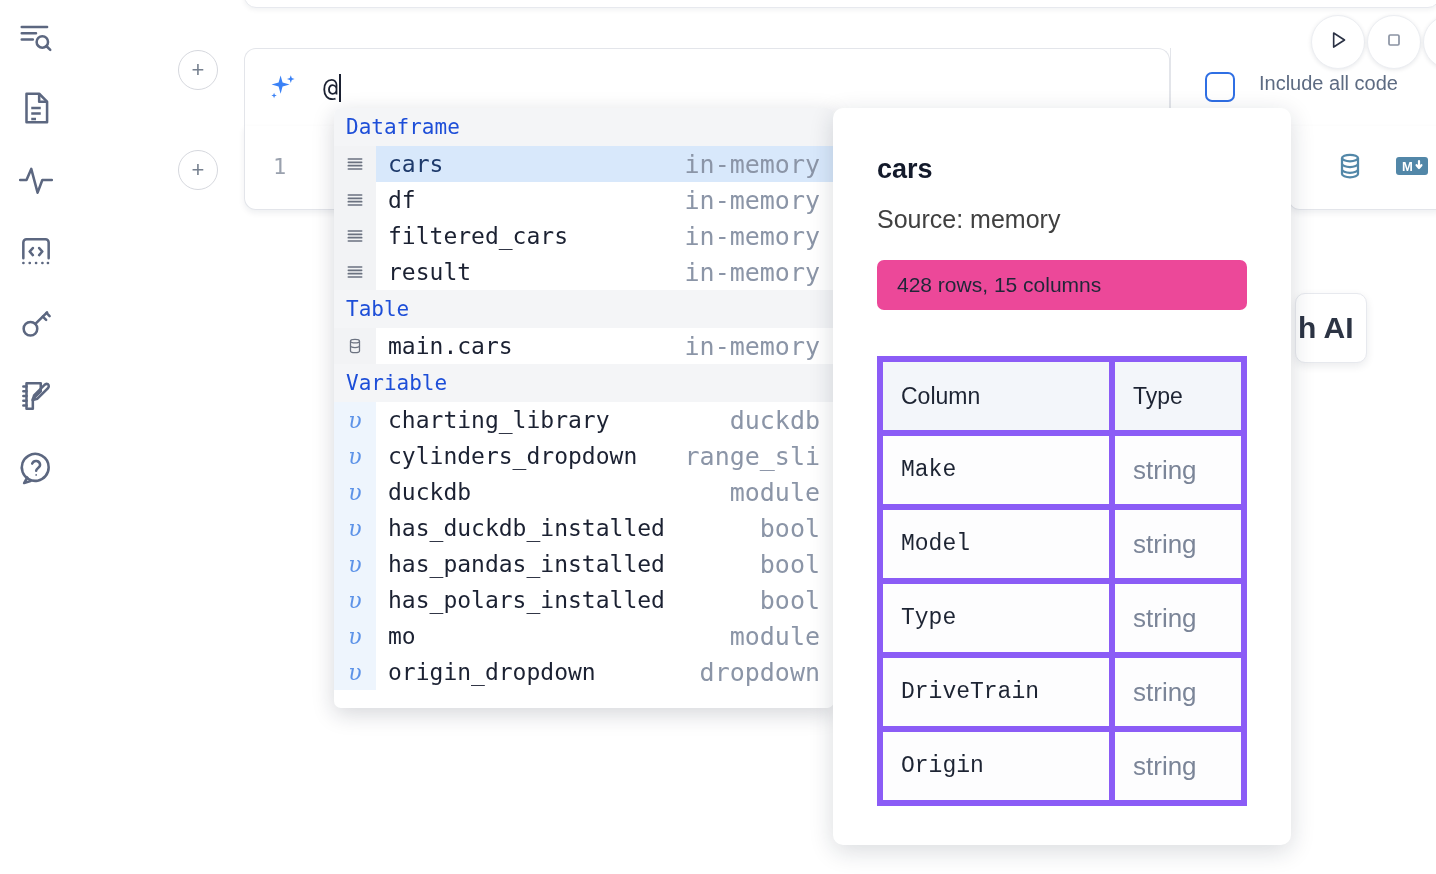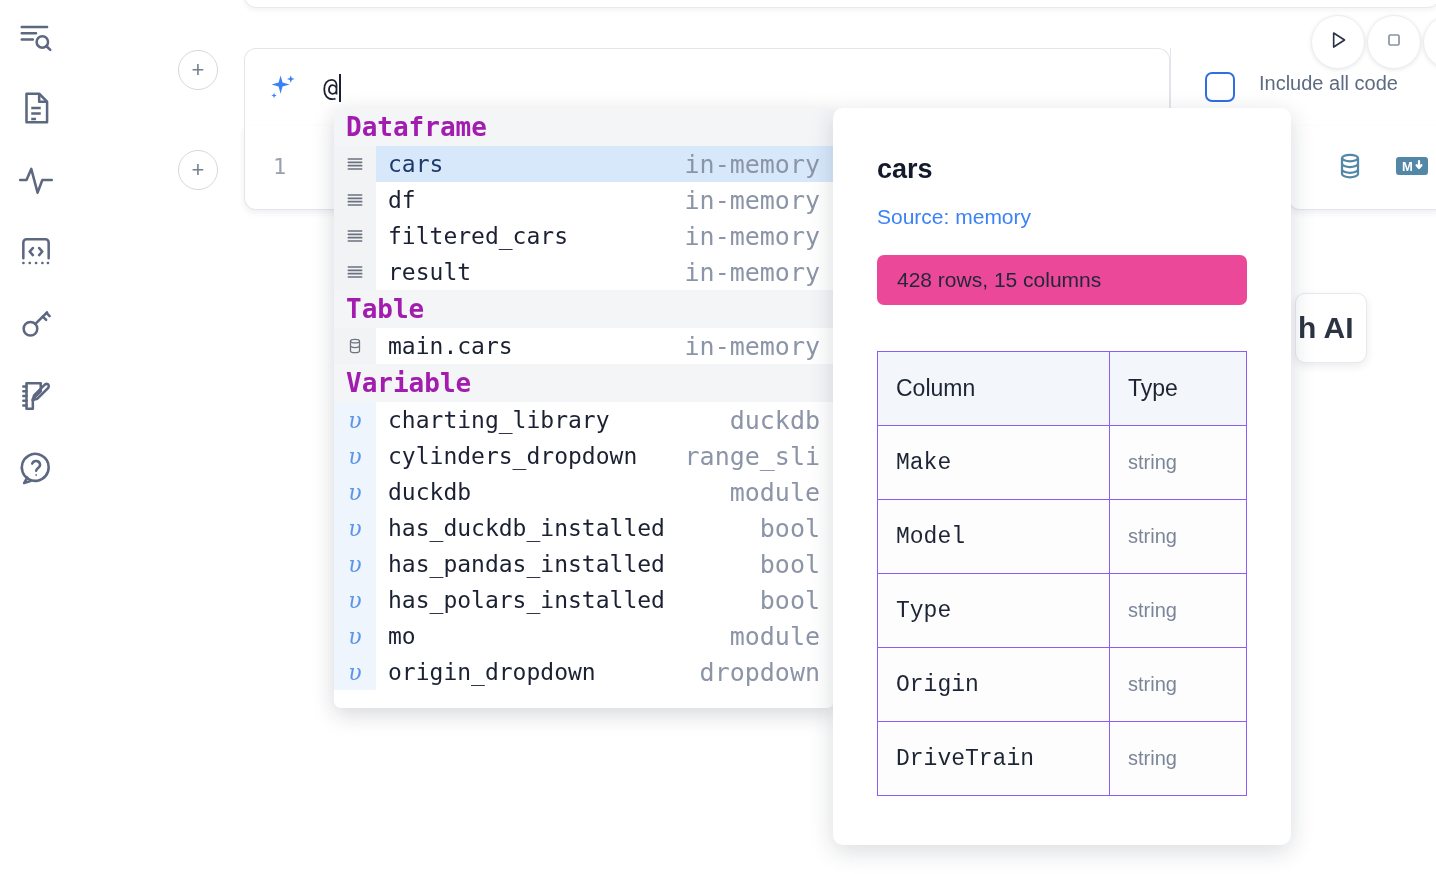--- a/index.html
+++ b/index.html
@@ -114,21 +114,21 @@
   
   .ac {
     position: absolute; left: 334px; top: 108px; width: 500px; height: 600px;
     background: #fff; border-radius: 7px;
     box-shadow: 0 6px 22px rgba(20,28,50,0.18);
     overflow: hidden; z-index: 20;
   }
   .ac-group {
     height: 38px; background: #f4f5f7; display: flex; align-items: center;
     padding-left: 12px;
-    font-family: "DejaVu Sans Mono", monospace; font-size: 26px; color: #a21caf; font-weight: bold;
+    font-family: "DejaVu Sans Mono", monospace; font-size: 21px; color: #1d4ed8;
   }
   .ac-row {
     height: 36px; display: flex; align-items: center; cursor: pointer;
     background: #fff;
   }
   .ac-row.sel .ac-body { background: #d8e8fb; }
   .ac-ico {
     width: 42px; min-width: 42px; height: 36px;
     display: flex; align-items: center; justify-content: center;
     background: #f2f3f5; color: #6b7280; flex: none;
@@ -150,36 +150,36 @@
   .v-glyph { font-family: "DejaVu Serif", serif; font-style: italic; font-size: 22px; }
 
   
   .detail {
     position: absolute; left: 833px; top: 108px; width: 458px; height: 737px;
     background: #fff; border-radius: 10px;
     box-shadow: 0 6px 24px rgba(20,28,50,0.16);
     padding: 46px 44px 0 44px; overflow: hidden; z-index: 25;
   }
   .d-title { font-size: 27px; font-weight: 700; color: #131a2b; }
-  .d-source { margin-top: 20px; font-size: 21px; color: #3b82f6; }
+  .d-source { margin-top: 20px; font-size: 25px; color: #404040; }
   .d-badge {
     margin-top: 26px; height: 50px; background: #ec4899; border-radius: 7px;
     display: flex; align-items: center; padding-left: 20px;
     font-size: 21px; color: #1f2738;
   }
   .d-table { margin-top: 46px; width: 100%; border-collapse: collapse; }
   .d-table th, .d-table td {
-    border: 1px solid #8b5cf6; text-align: left; padding: 0 0 0 18px; height: 74px;
+    border: 6px solid #8b5cf6; text-align: left; padding: 0 0 0 18px; height: 74px;
   }
   .d-table th { background: #f3f6fa; font-weight: 400; font-size: 23px; color: #1d2433; }
   .d-table td.col {
     font-family: Liberation Mono, monospace; font-size: 23px; color: #1d2433;
     background: #fdfdfe;
   }
-  .d-table td.typ { font-size: 20px; color: #7b8598; background: #fdfdfe; }
+  .d-table td.typ { font-size: 26px; color: #7b8598; background: #fdfdfe; }
   .d-table th:first-child, .d-table td:first-child { width: 232px; }
 </style>
 </head>
 <body>
 
 <div class="root">
 
   <div class="cell-above"></div>
 
   <div class="rail">
@@ -456,24 +456,24 @@
           </tr>
           <tr>
             <td class="col">Model</td>
             <td class="typ">string</td>
           </tr>
           <tr>
             <td class="col">Type</td>
             <td class="typ">string</td>
           </tr>
           <tr>
-            <td class="col">Origin</td>
+            <td class="col">DriveTrain</td>
             <td class="typ">string</td>
           </tr>
           <tr>
-            <td class="col">DriveTrain</td>
+            <td class="col">Origin</td>
             <td class="typ">string</td>
           </tr>
         </tbody>
     </table>
   </div>
 
 </div>
 
 </body></html>

